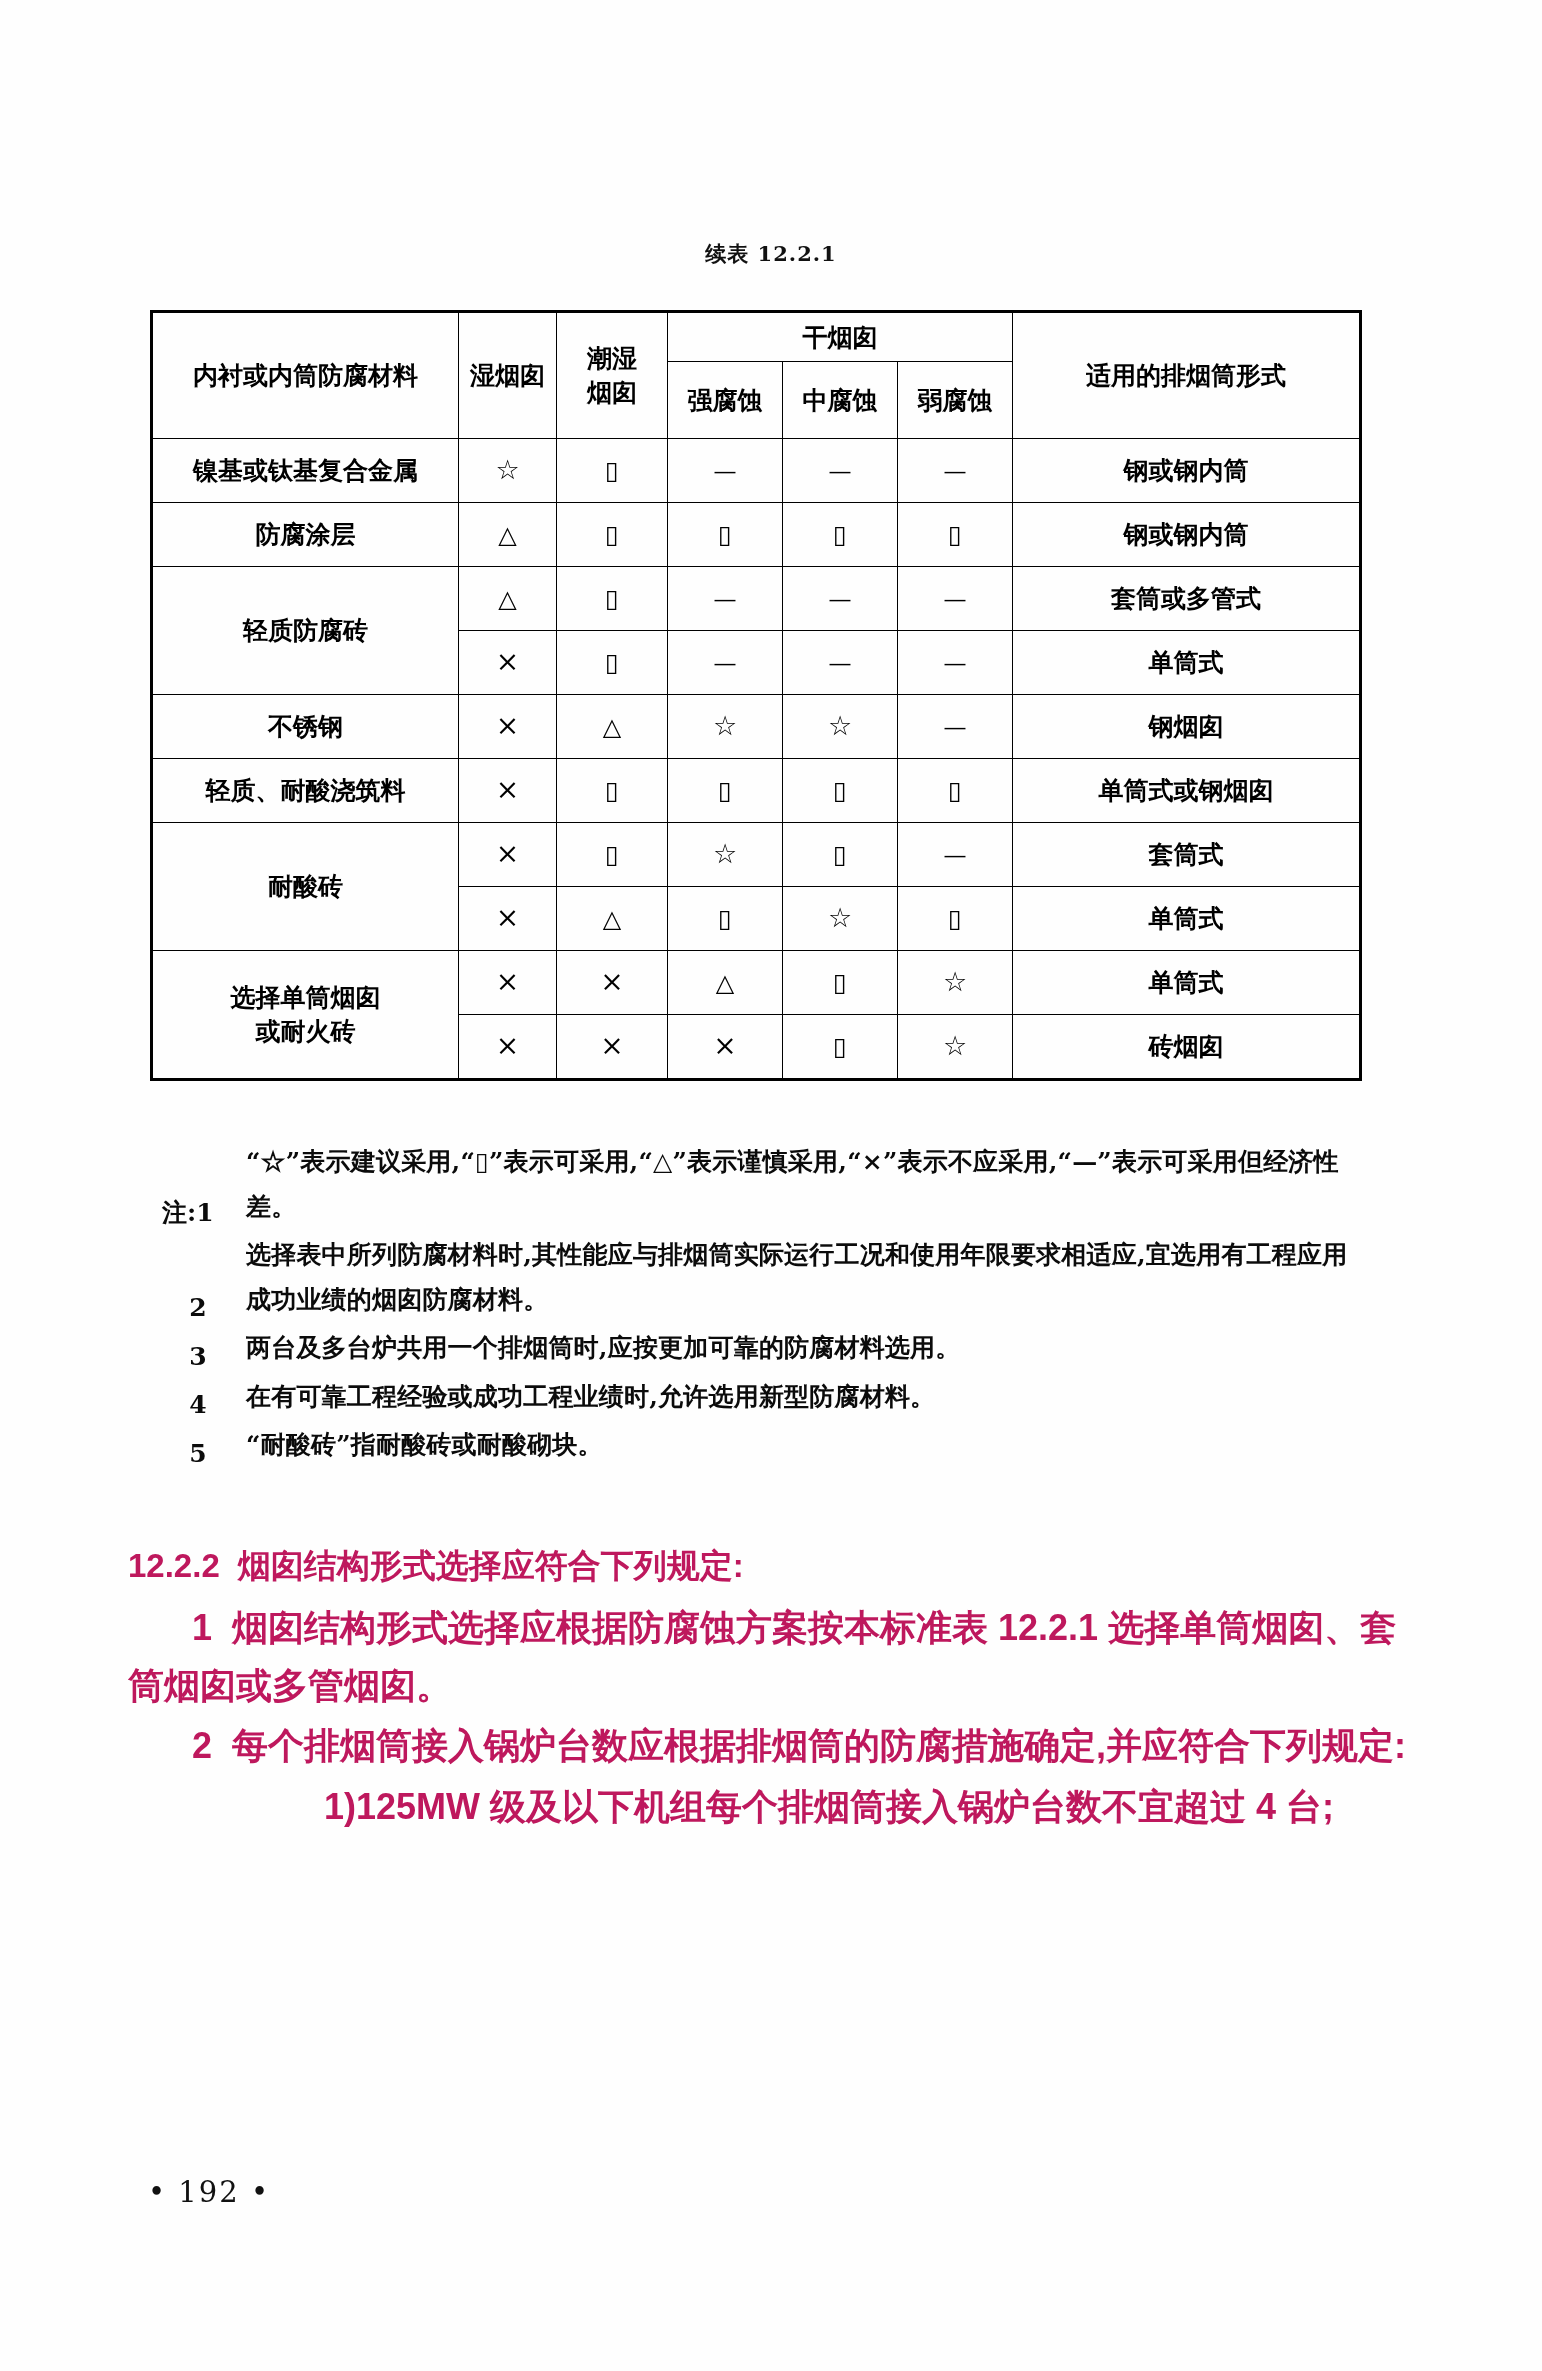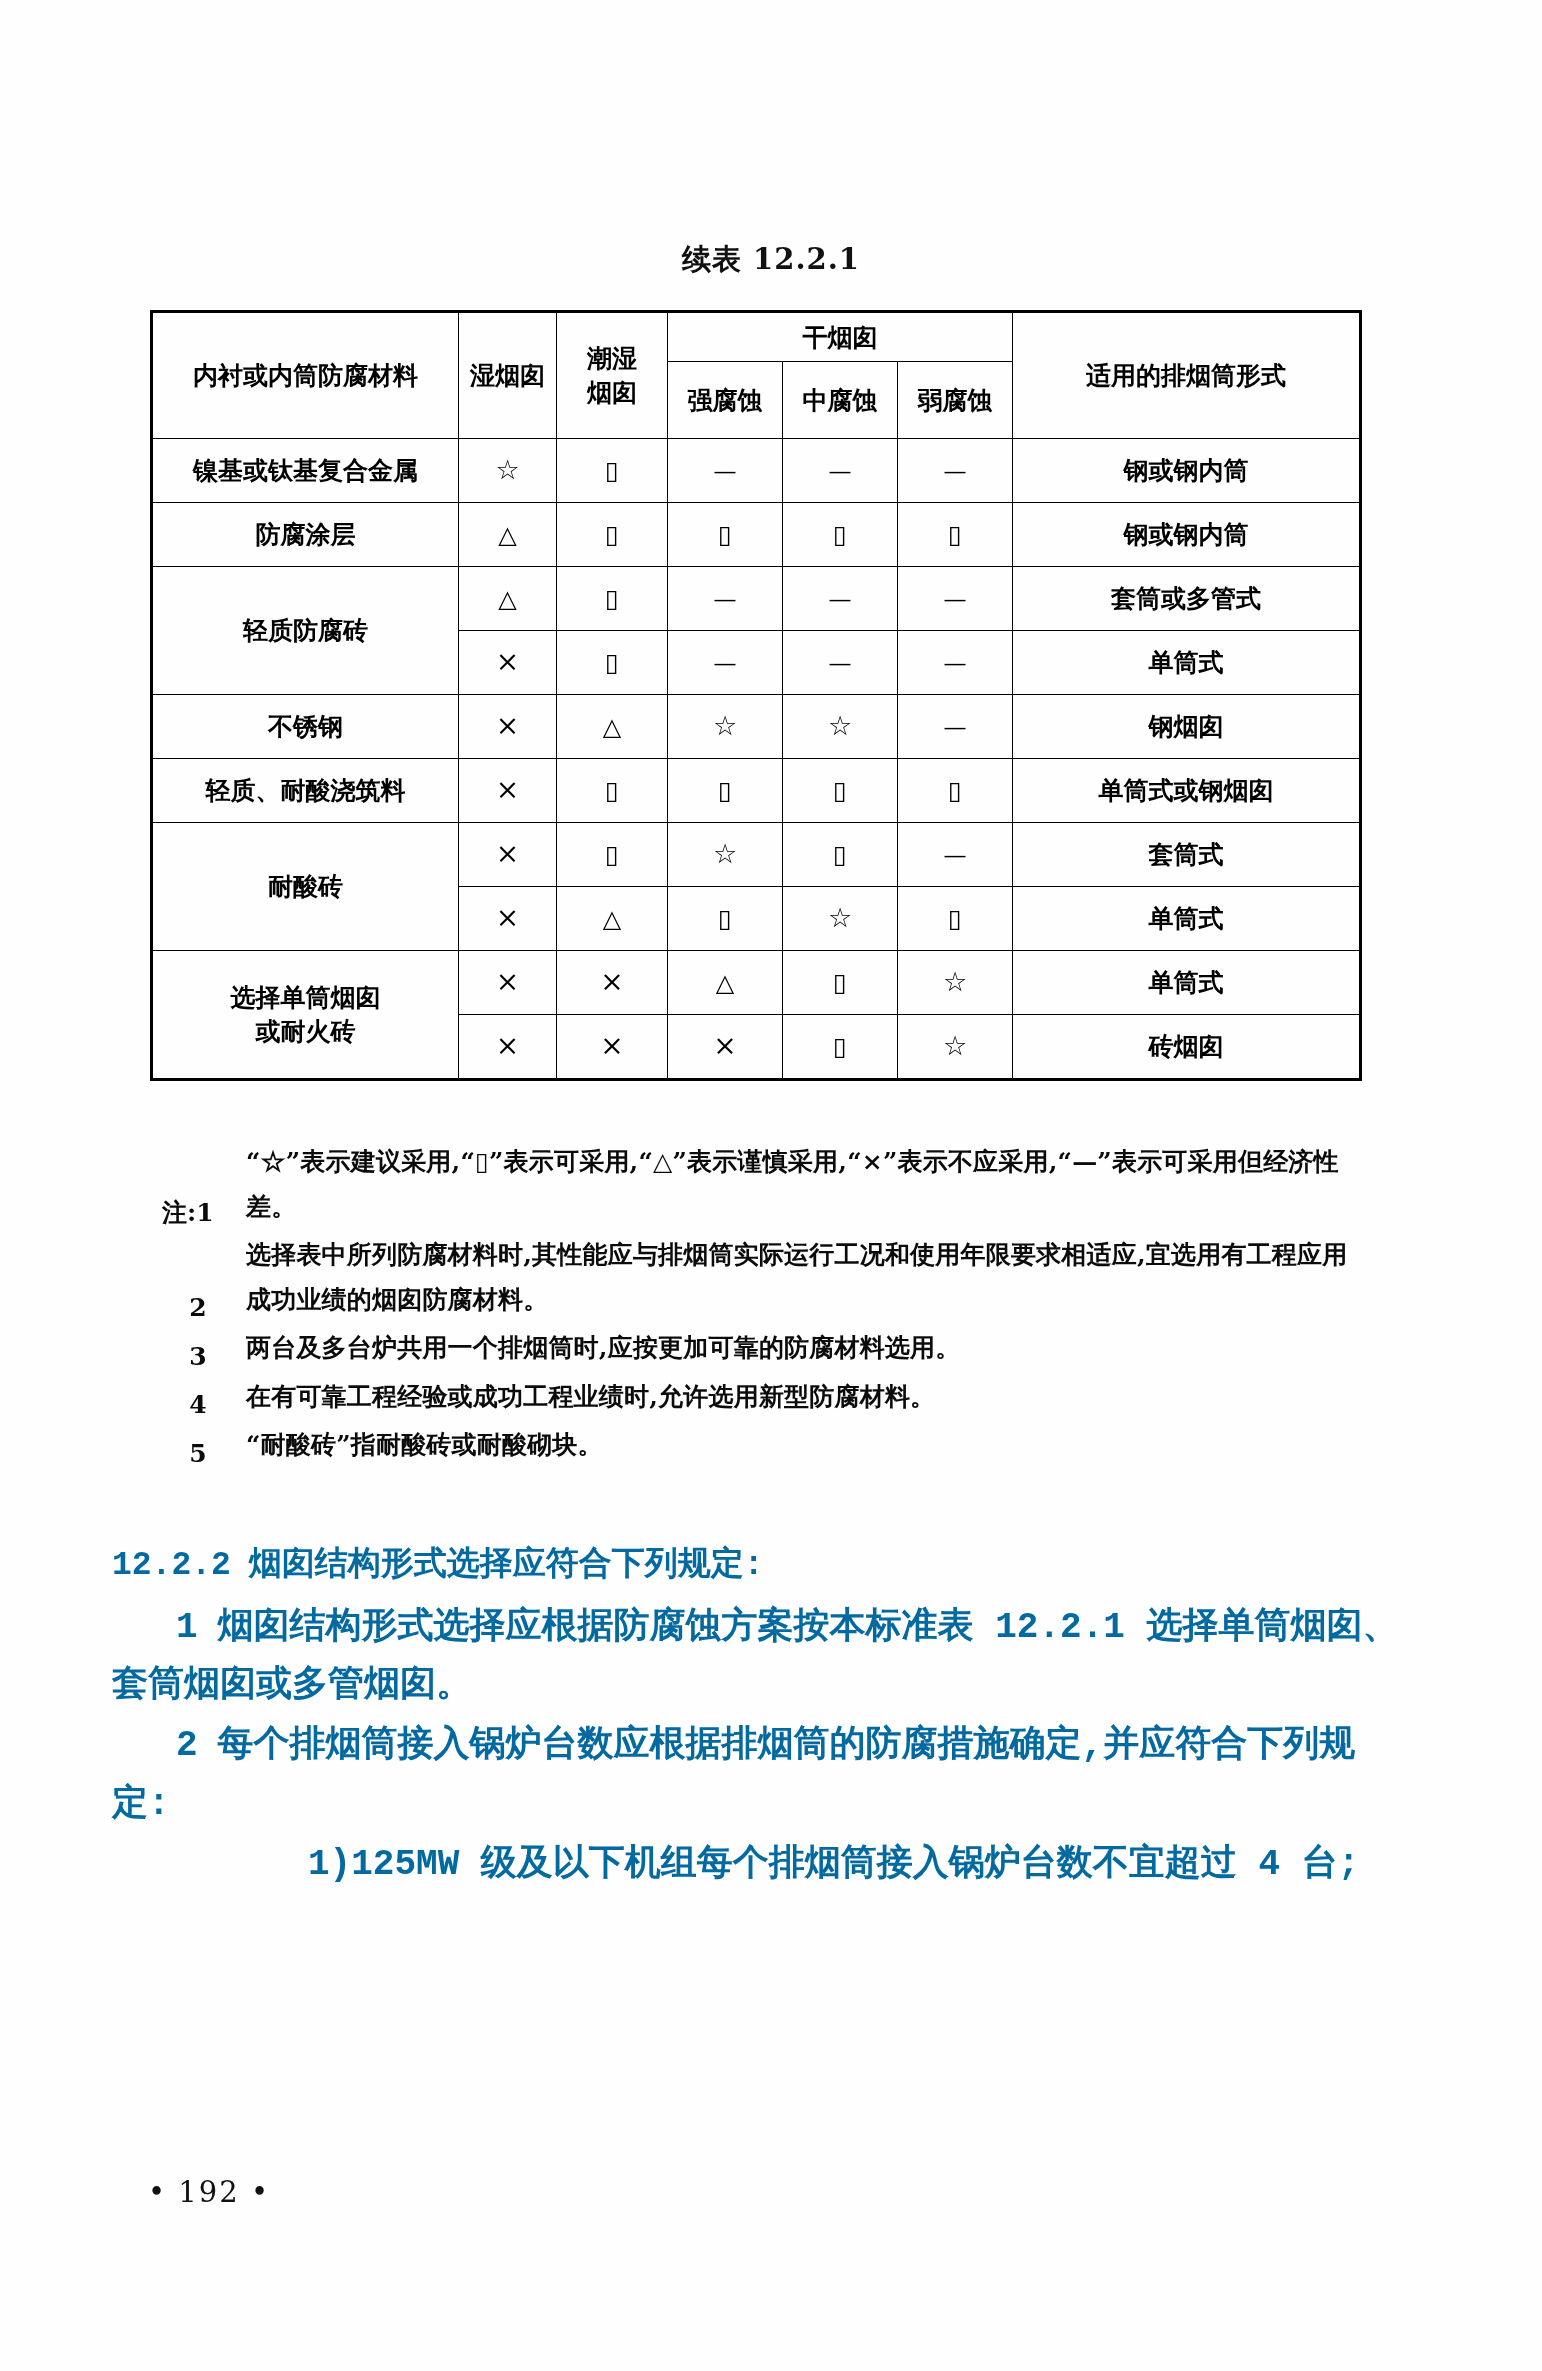--- a/index.html
+++ b/index.html
@@ -26,21 +26,21 @@
 
   
   .table-title {
     position: absolute;
     left: 0;
     top: 240px;
     width: 1542px;
     text-align: center;
     font-family: "DejaVu Serif", serif;
     font-weight: bold;
-    font-size: 29px;
+    font-size: 21px;
     letter-spacing: 1px;
   }
 
   
   .tbl-wrap {
     position: absolute;
     left: 150px;
     top: 310px;
     width: 1212px;
   }
@@ -116,25 +116,25 @@
   }
   .note-body {
     flex: 1;
     line-height: 1.78;
     letter-spacing: 0.2px;
   }
 
   
   .body-text {
     position: absolute;
-    left: 112px;
+    left: 128px;
     top: 1540px;
     width: 1290px;
-    font-family: Liberation Mono, monospace;
-    color: #0369a1;
+    font-family: Liberation Sans, sans-serif;
+    color: #be185d;
   }
   .clause-head {
     font-size: 33px;
     font-weight: bold;
     line-height: 1.6;
     margin-bottom: 6px;
   }
   .clause-head .num { margin-right: 18px; }
 
   .para {

